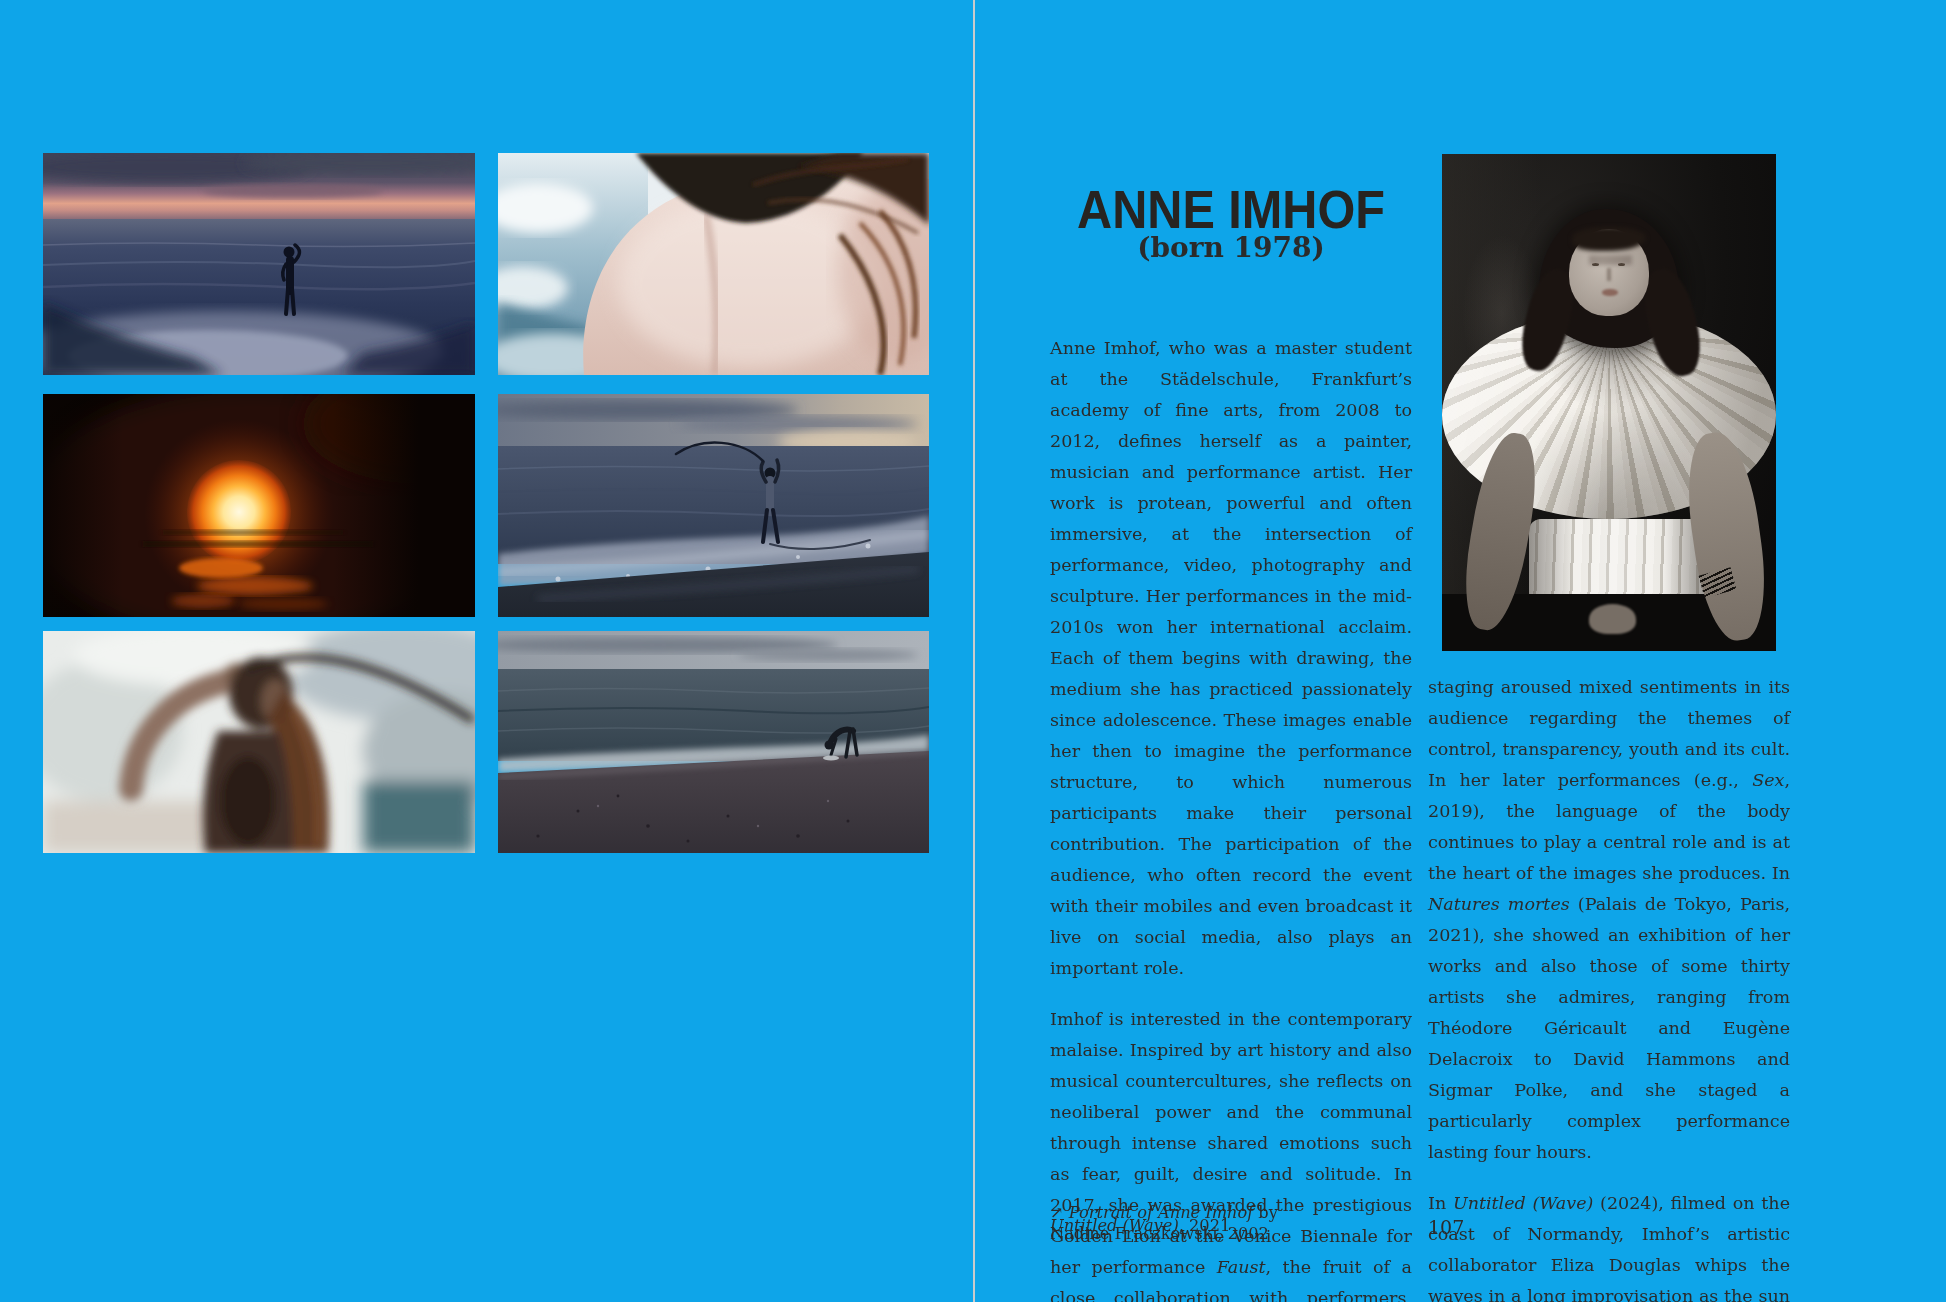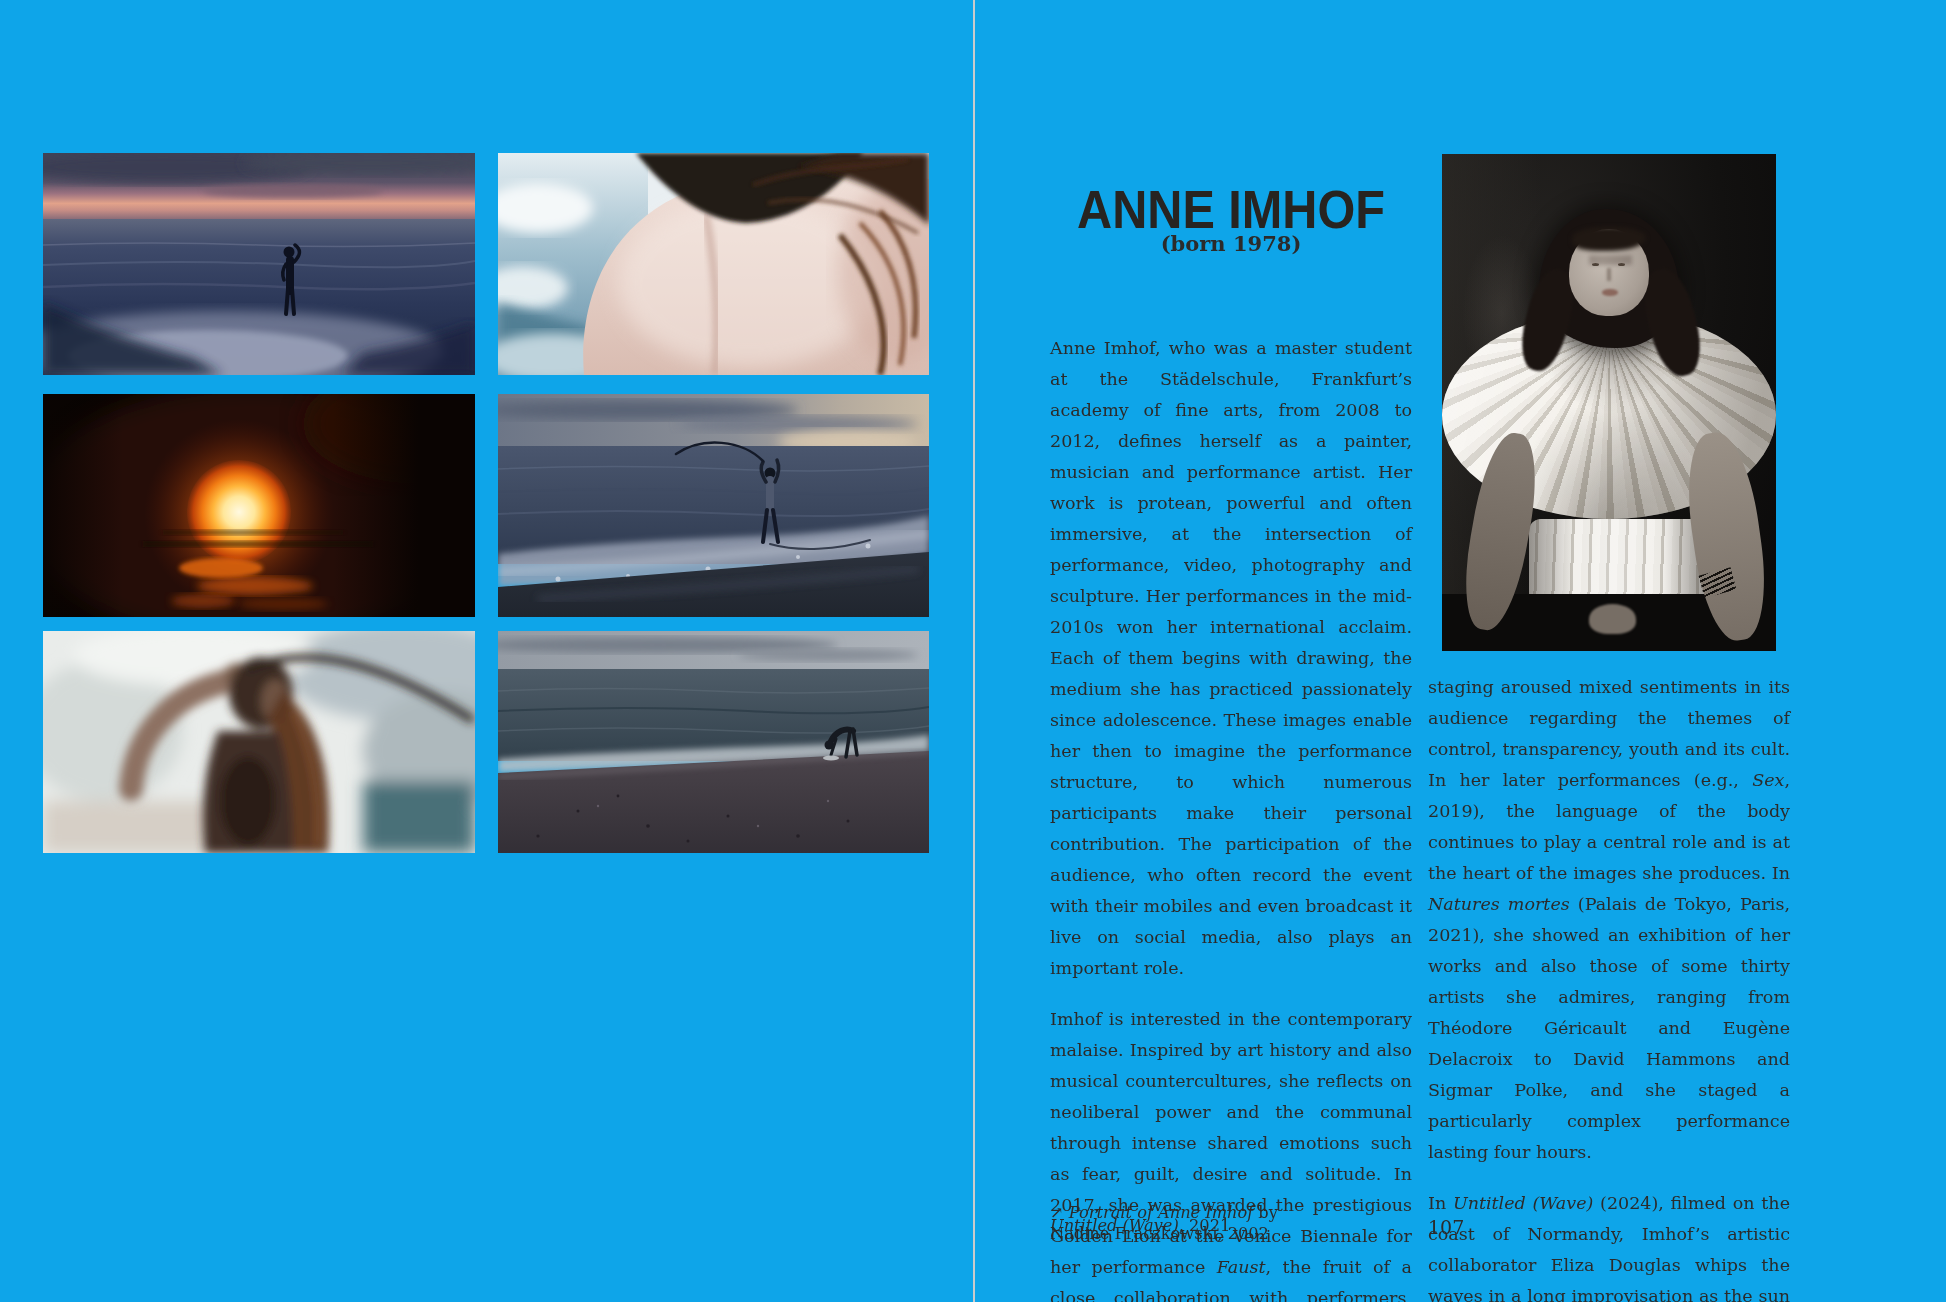--- a/index.html
+++ b/index.html
@@ -15,21 +15,21 @@
   .ph2{left:498px;top:153px;width:431px;height:222px;}
   .ph3{left:43px;top:394px;width:432px;height:223px;}
   .ph4{left:498px;top:394px;width:431px;height:223px;}
   .ph5{left:43px;top:631px;width:432px;height:222px;}
   .ph6{left:498px;top:631px;width:431px;height:222px;}
   
   .title{position:absolute;left:1048px;top:146px;width:366px;text-align:center;
          font-family:"Liberation Sans", sans-serif;font-weight:bold;font-size:54px;line-height:1;
          color:#272421;transform:scaleX(.9);transform-origin:50% 50%;letter-spacing:0;}
   .born{position:absolute;left:1048px;top:231px;width:366px;text-align:center;
-        font-family:"DejaVu Serif", serif;font-weight:bold;font-size:21px;color:#2b2b2b;}
+        font-family:"DejaVu Serif", serif;font-weight:bold;font-size:28px;color:#2b2b2b;}
   .col{position:absolute;width:362px;font-family:"DejaVu Serif", serif;font-size:17.5px;
        line-height:31px;text-align:justify;color:#2b2b2b;hyphens:auto;-webkit-hyphens:auto;}
   .col p{margin:0 0 20px 0;}
   .col1{left:1050px;top:333px;}
   .col2{left:1428px;top:672px;}
   .caption{position:absolute;left:1050px;width:362px;font-family:"DejaVu Serif", serif;
            font-size:16.2px;line-height:21px;color:#2b2b2b;}
   .cap1{top:1167px;margin-top:48px;}
   .cap2{top:1202px;}
   .pageno{position:absolute;left:1428px;top:1216px;width:362px;text-align:left;

